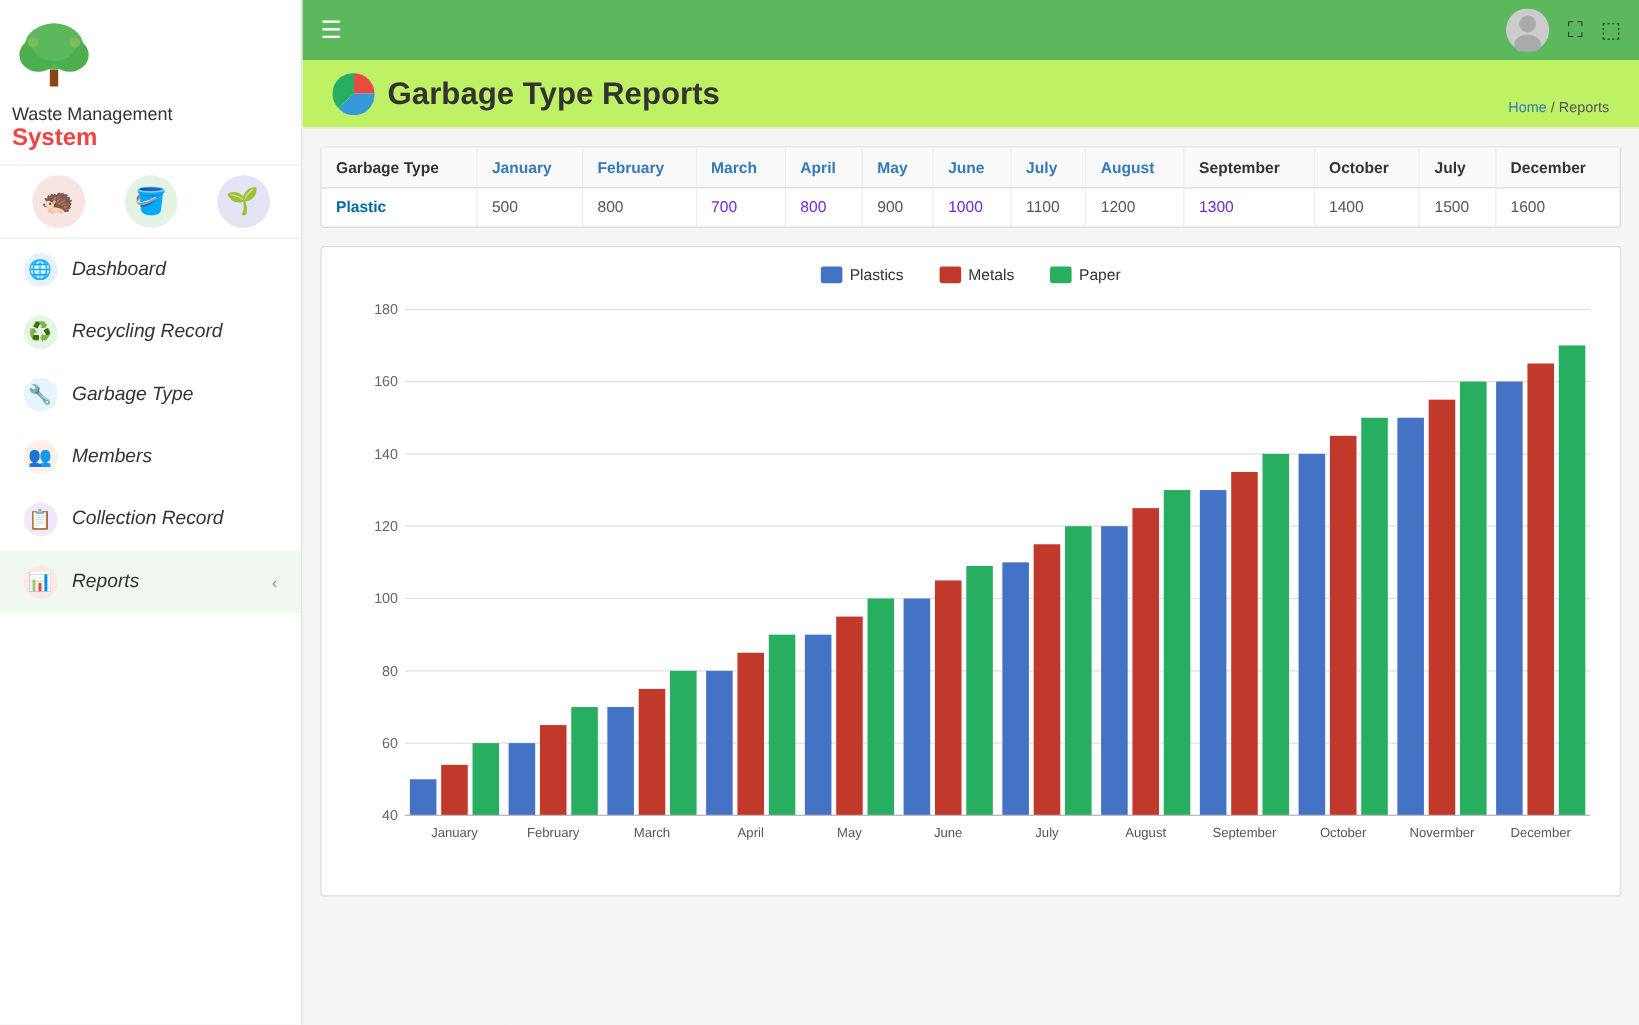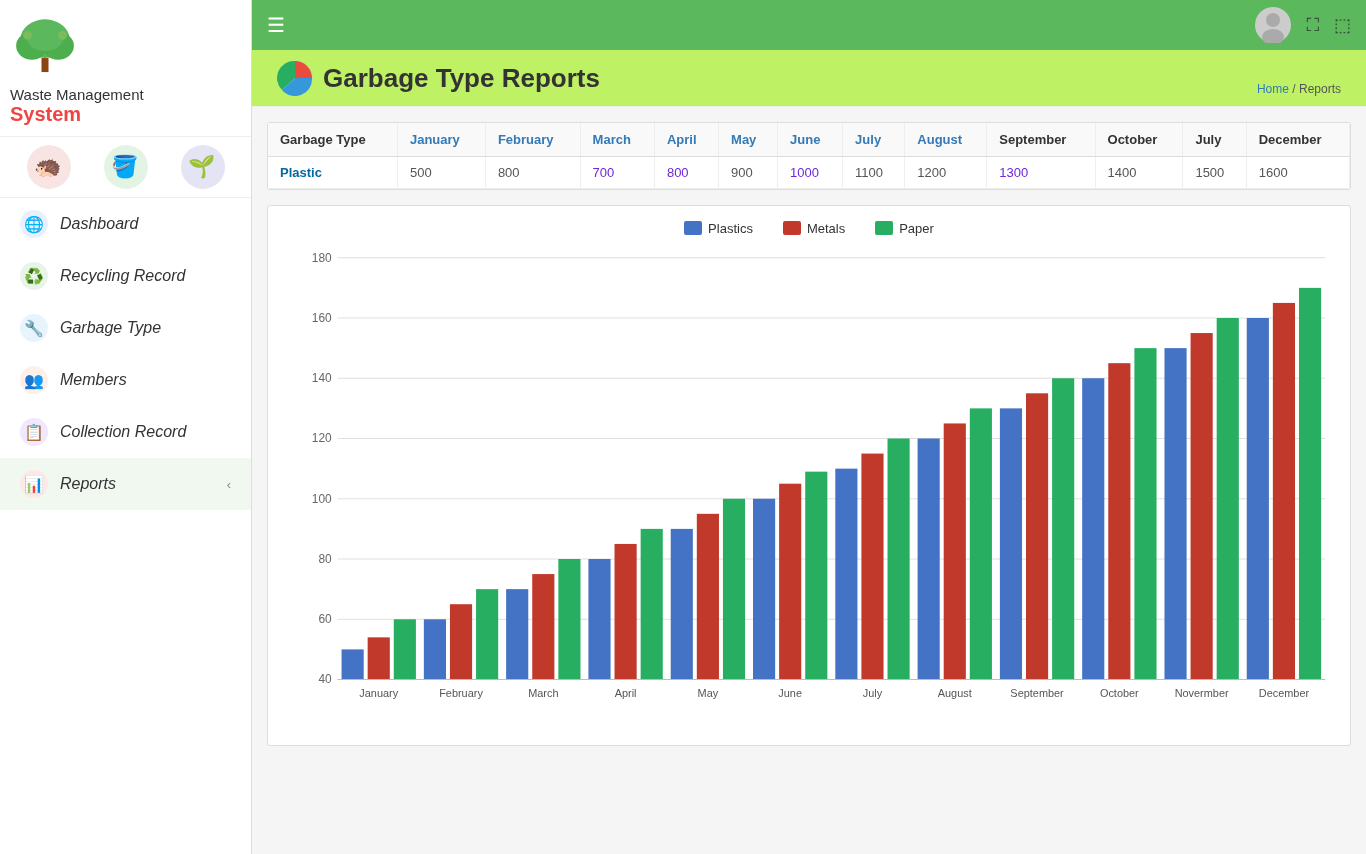--- a/index.html
+++ b/index.html
@@ -173,21 +173,21 @@
       border-radius: 3px;
     }
     .chart-legend {
       display: flex;
       justify-content: center;
       gap: 30px;
       margin-bottom: 10px;
     }
     .legend-item {
       display: flex;
-      align-items: flex-start;
+      align-items: center;
       gap: 6px;
       font-size: 13px;
       color: #333;
     }
     .legend-color {
       width: 18px;
       height: 14px;
       border-radius: 2px;
     }
     .chart-svg-wrap {

